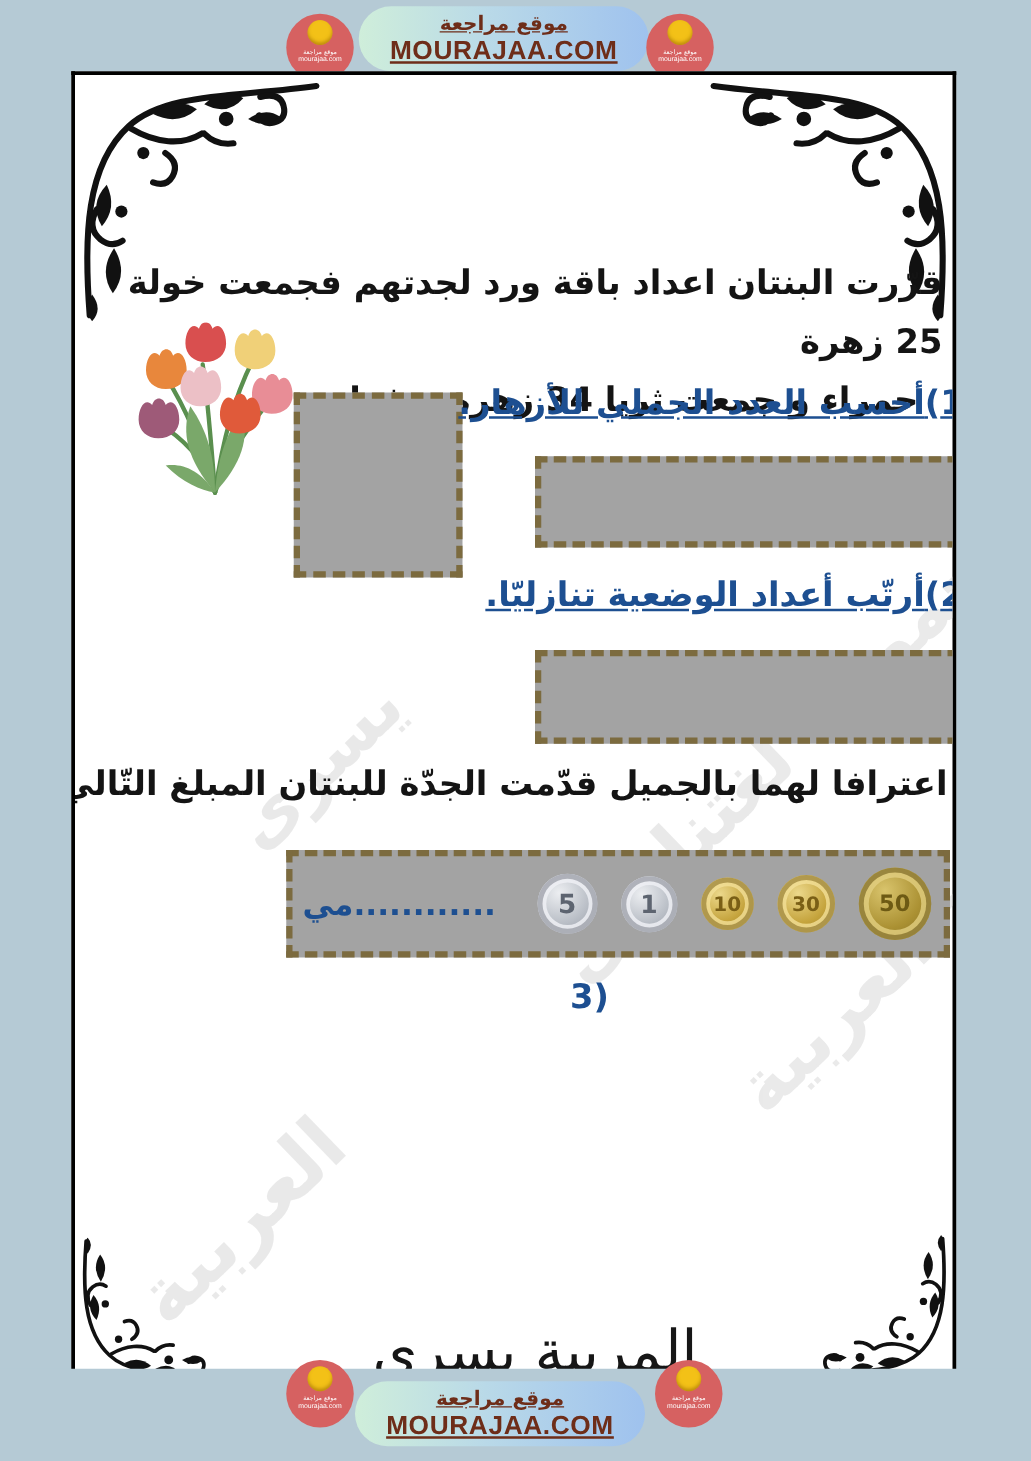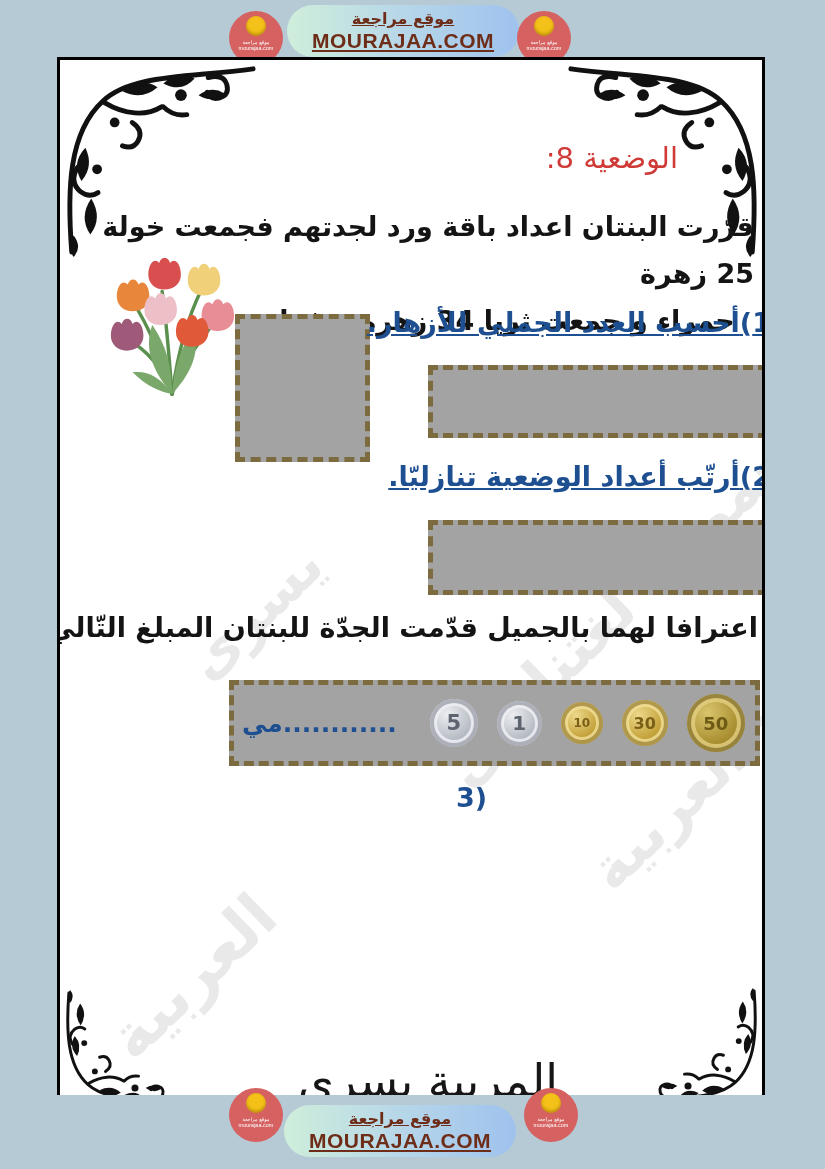--- a/index.html
+++ b/index.html
@@ -183,21 +183,20 @@
         </svg>
       </div>
 
     <span class="wm" style="left:318px;top:500px;font-size:60px;transform:rotate(-44deg);">مجموعة لغتنا الق</span>
     <span class="wm" style="left:112px;top:520px;font-size:56px;transform:rotate(-44deg);">يسرى</span>
     <span class="wm" style="left:500px;top:690px;font-size:58px;transform:rotate(-44deg);">تح العربية</span>
     <span class="wm" style="left:30px;top:880px;font-size:62px;transform:rotate(-44deg);">العربية</span>
 
     <div class="content">
 
-      <div class="ws-title">الوضعية 8:</div>
 
       <div class="para">
         <div class="l1">قرّرت البنتان اعداد باقة ورد لجدتهم فجمعت خولة 25 زهرة</div>
         <div class="l2">حمراء و جمعت ثريا 34 زهرة صفراء.</div>
       </div>
 
       <div class="tulips">
         <svg viewBox="0 0 140 140">
             <use href="#tulipbunch"></use>
           </svg>
@@ -213,21 +212,21 @@
 
       <div class="dashed" style="left:368px;top:460px;width:340px;height:75px;"></div>
 
       <div class="statement">اعترافا لهما بالجميل قدّمت الجدّة للبنتان المبلغ التّالي:</div>
 
       <div class="dashed" style="left:169px;top:620px;width:531px;height:86px;">
         <div class="coins-row">
           <span class="amount">مي............</span>
           <span class="coin silver" style="width:48px;height:48px;font-size:21px;">5</span>
           <span class="coin silver" style="width:45px;height:45px;font-size:20px;">1</span>
-          <span class="coin gold" style="width:42px;height:42px;font-size:12px;">10</span>
+          <span class="coin gold" style="width:42px;height:42px;font-size:16px;">10</span>
           <span class="coin gold" style="width:46px;height:46px;font-size:16px;">30</span>
           <span class="coin gold-dark" style="width:58px;height:58px;font-size:18px;">50</span>
         </div>
       </div>
 
       <div class="q3-line">
         <span class="num">3)</span>
       </div>
 
       <div class="signature">المربية يسرى</div>

